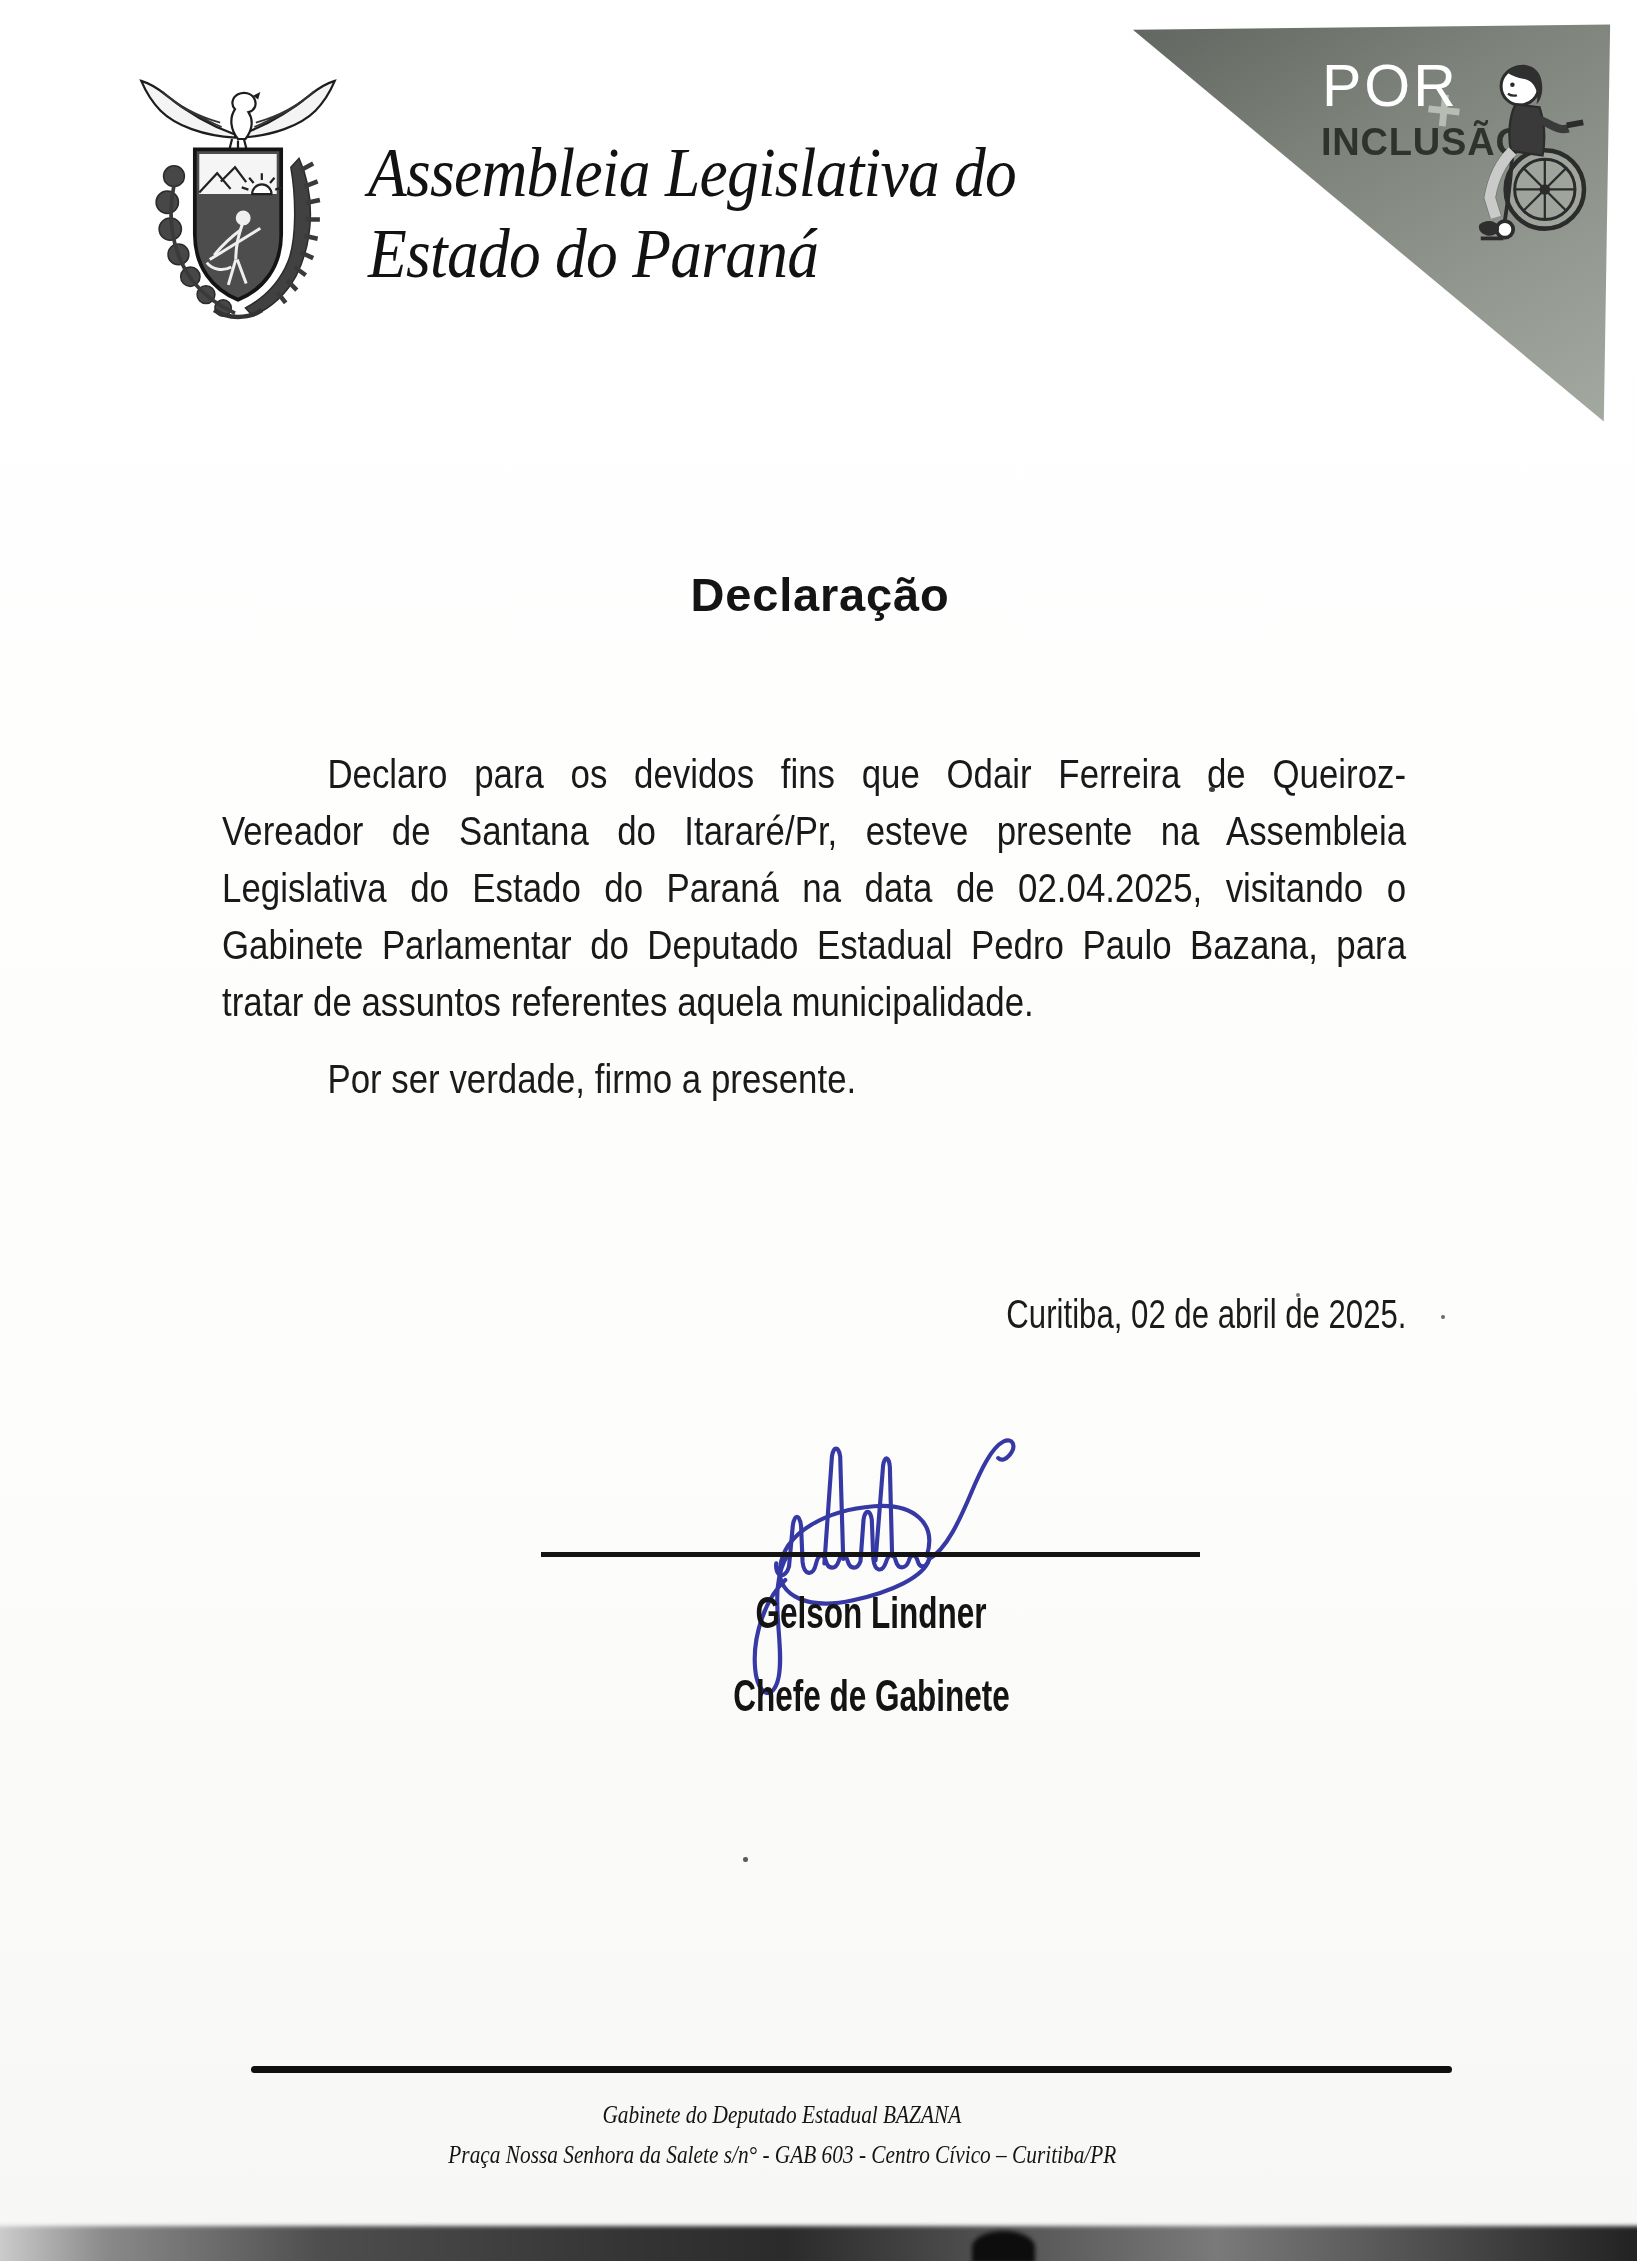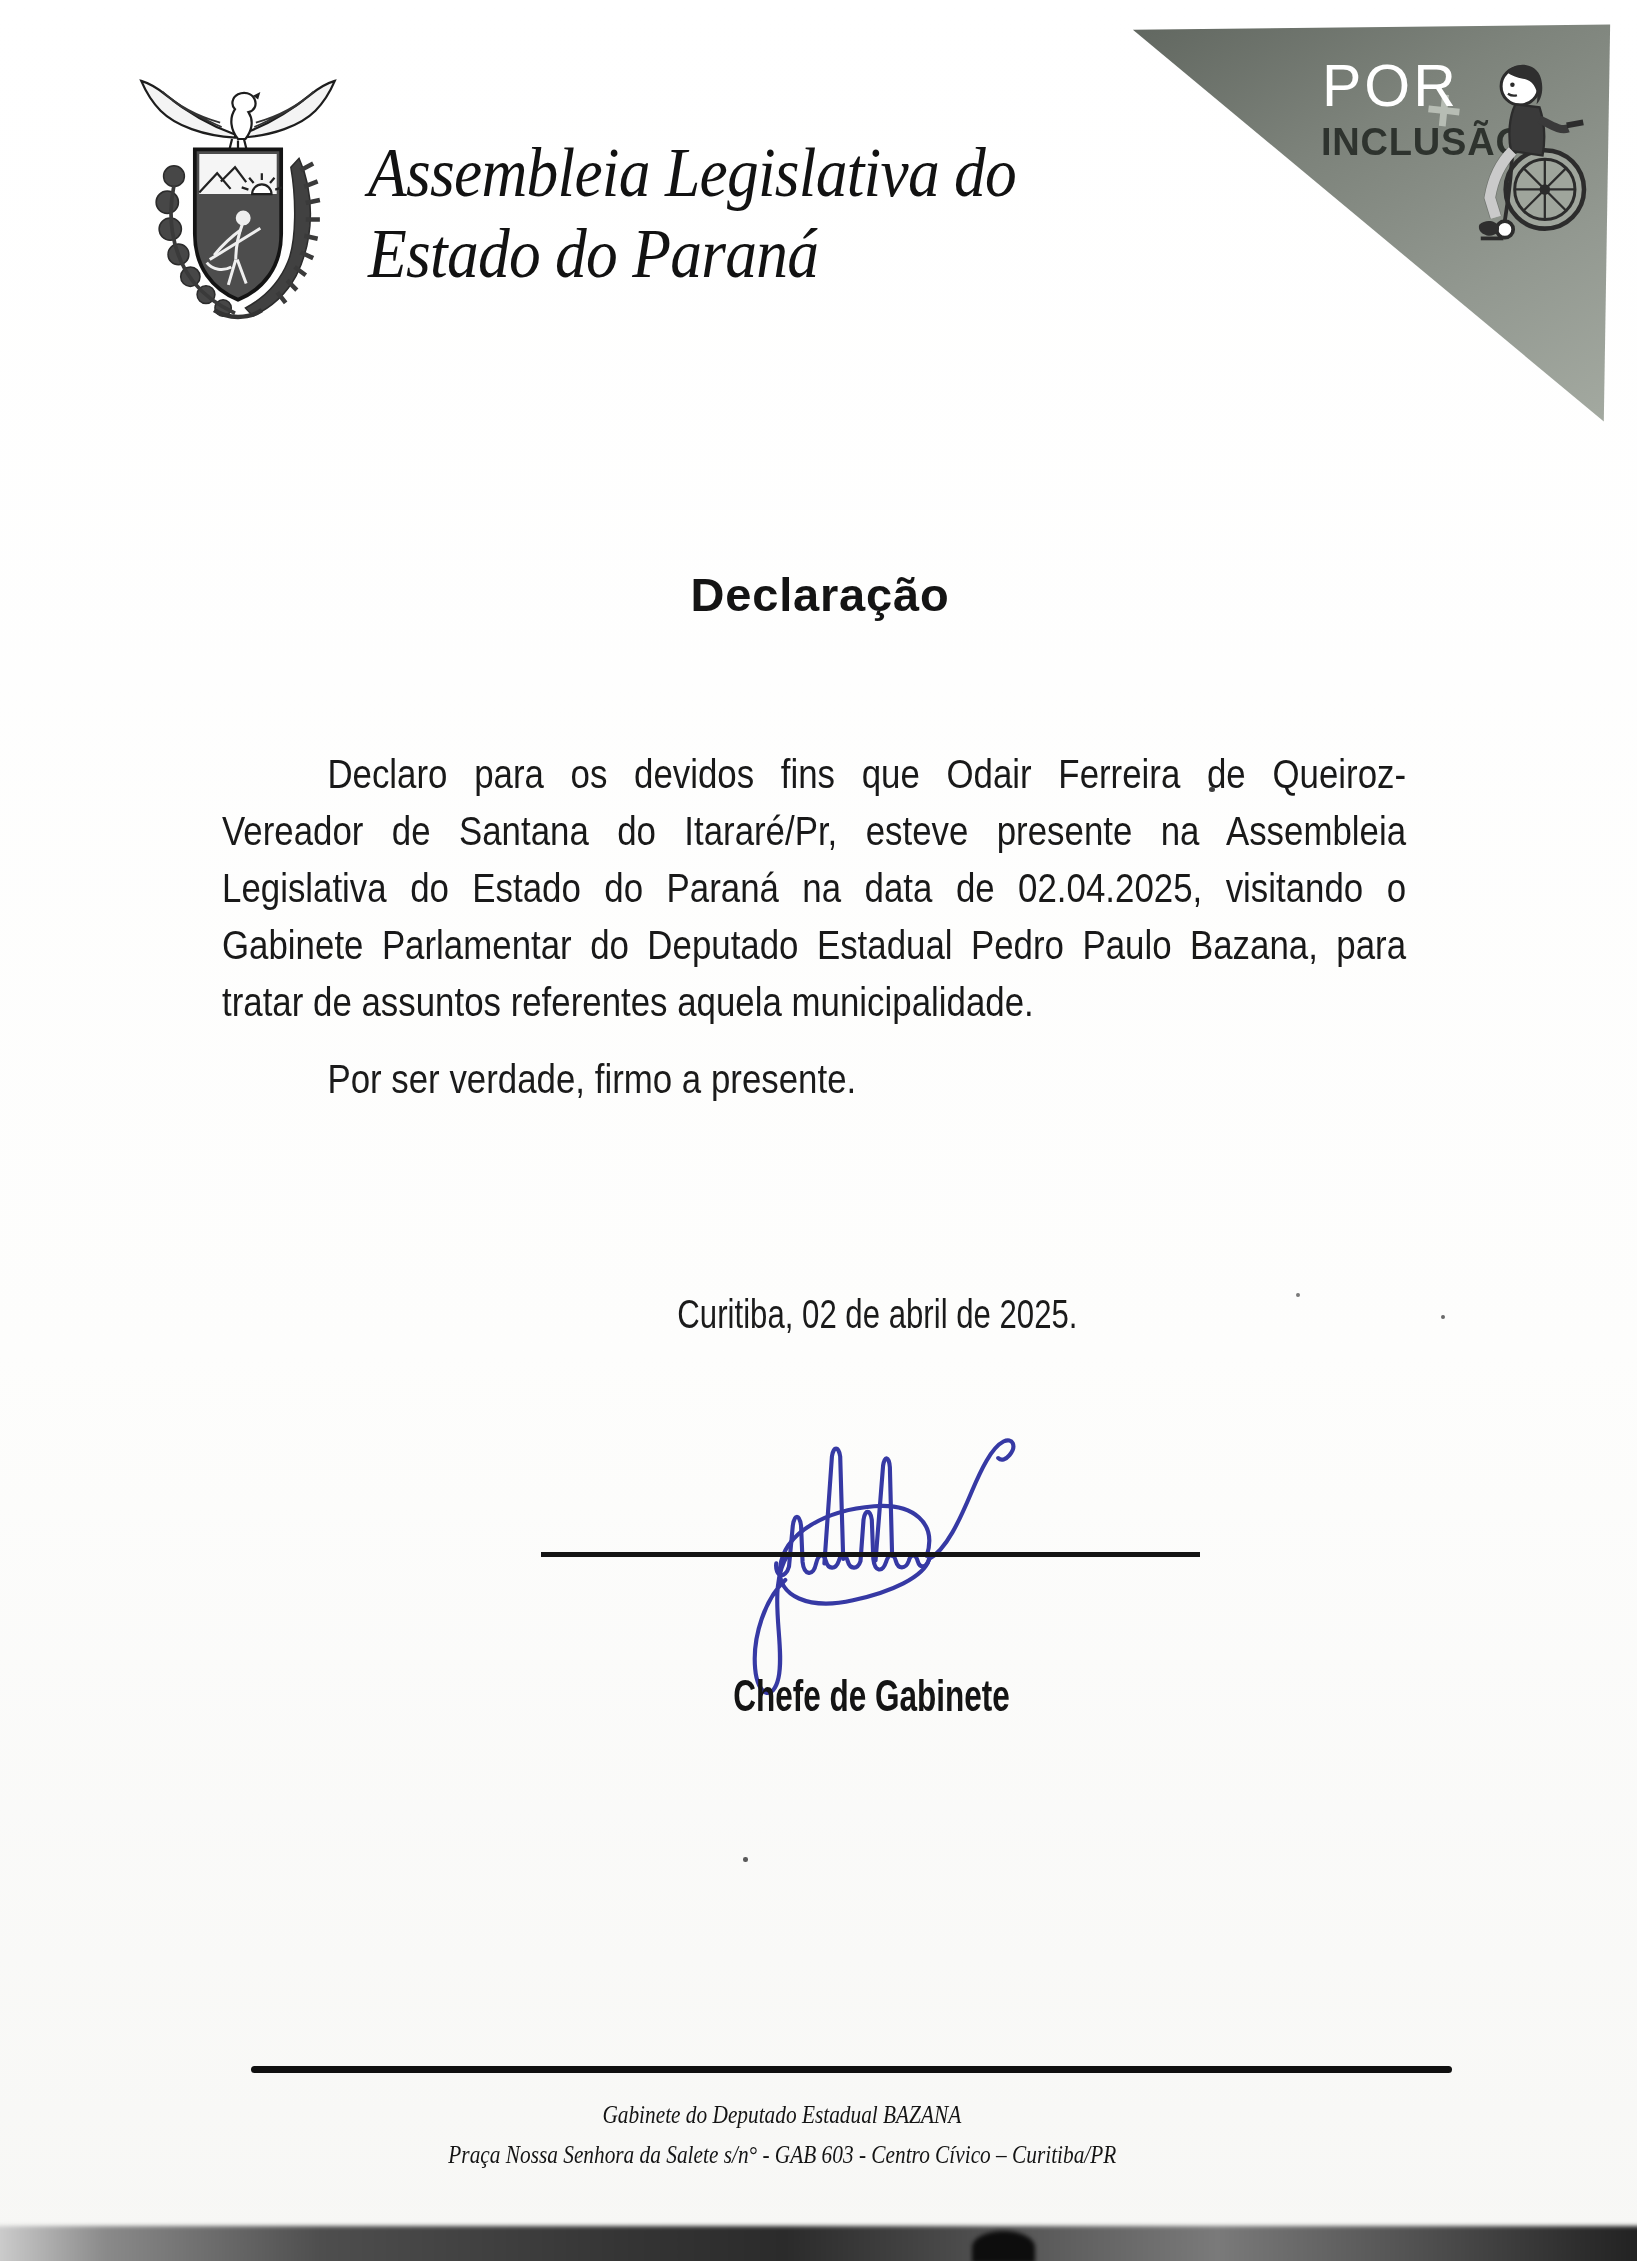--- a/index.html
+++ b/index.html
@@ -30,21 +30,21 @@
   
   .doc-title{position:absolute;left:1px;top:567px;width:1638px;text-align:center;
              font-size:47px;font-weight:bold;letter-spacing:0.8px;color:#141414;}
   .body-block{position:absolute;left:222px;top:746px;width:1393px;
               transform:scaleX(0.85);transform-origin:0 0;}
   .bline{height:57px;line-height:57px;font-size:41px;color:#191919;
          text-align:justify;text-align-last:justify;}
   .bline.first{padding-left:124px;}
   .bline.last{text-align-last:left;}
   .closing{margin-top:20.4px;height:57px;line-height:57px;font-size:41px;padding-left:124px;}
-  .date-line{position:absolute;left:222px;top:1291px;width:1185px;text-align:center;
+  .date-line{position:absolute;left:222px;top:1291px;width:1185px;text-align:right;
              font-size:41px;height:47px;line-height:47px;}
   .date-line span{display:inline-block;transform:scaleX(0.76);transform-origin:100% 50%;}
 
   
   .sig-svg{position:absolute;left:690px;top:1437px;width:332px;height:301px;}
   .sig-rule{position:absolute;left:541px;top:1552px;width:659px;height:4.5px;background:#141414;}
   .sig-name{position:absolute;left:543px;top:1589px;width:657px;text-align:center;
             font-size:45px;line-height:48px;font-weight:bold;color:#141414;}
   .sig-role{position:absolute;left:543px;top:1672px;width:657px;text-align:center;
             font-size:45px;line-height:48px;font-weight:bold;color:#141414;}
@@ -175,20 +175,23 @@
     <g fill="none" stroke="#2c2fa0" stroke-width="5.5" stroke-linecap="round" stroke-linejoin="round" opacity="0.95">
       <path d="M126,190 C100,214 82,264 86,308 C89,344 110,352 117,320 C124,288 112,238 116,200 C118,180 124,164 130,156"></path>
       <path d="M114,168 C112,186 126,190 131,172 L136,118 C138,102 145,102 147,118 L149,166 C151,184 163,186 167,168 C170,155 177,154 180,165 C183,176 193,177 197,165 C200,154 206,154 209,165 C212,176 222,177 226,165 L230,110 C232,96 239,96 241,110 L243,162 C245,179 255,181 260,166 C264,154 270,154 273,165 C276,176 286,176 290,165 C293,155 299,155 302,165 C305,175 313,174 317,163"></path>
       <path d="M314,158 C328,114 296,88 244,92 C182,97 124,126 119,174 C115,212 158,230 216,217 C267,206 310,186 317,163"></path>
       <path d="M178,168 L188,26 C190,12 197,12 199,26 L203,162"></path>
       <path d="M246,164 L256,38 C258,24 264,26 265,40 L268,158"></path>
       <path d="M317,162 C340,150 358,110 374,72 C386,44 400,14 416,6 C428,0 434,12 424,24 C419,30 413,32 409,28"></path>
     </g>
   </svg>
   <div class="sig-rule"></div>
+  <div class="sig-name">
+    <span>Gelson Lindner</span>
+  </div>
   <div class="sig-role">
     <span>Chefe de Gabinete</span>
   </div>
 
   <div class="footer-rule"></div>
   <div class="footer-line l1">
     <span>Gabinete do Deputado Estadual BAZANA</span>
   </div>
   <div class="footer-line l2">
     <span>Praça Nossa Senhora da Salete s/n° - GAB 603 - Centro Cívico – Curitiba/PR</span>

